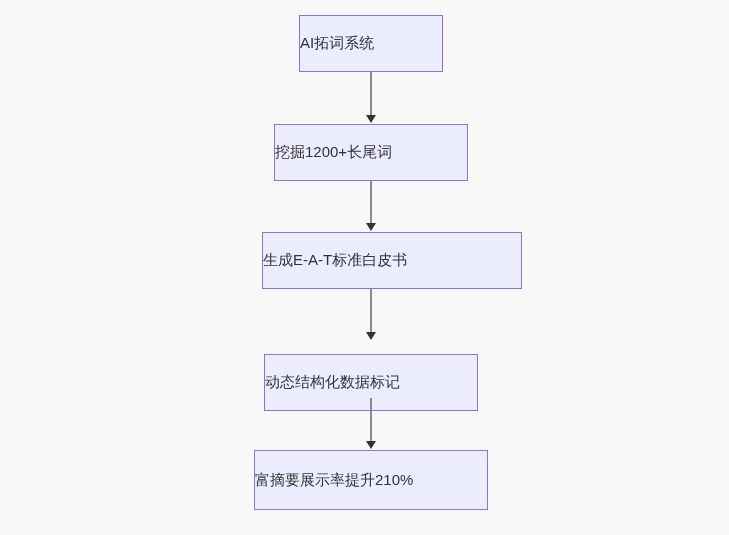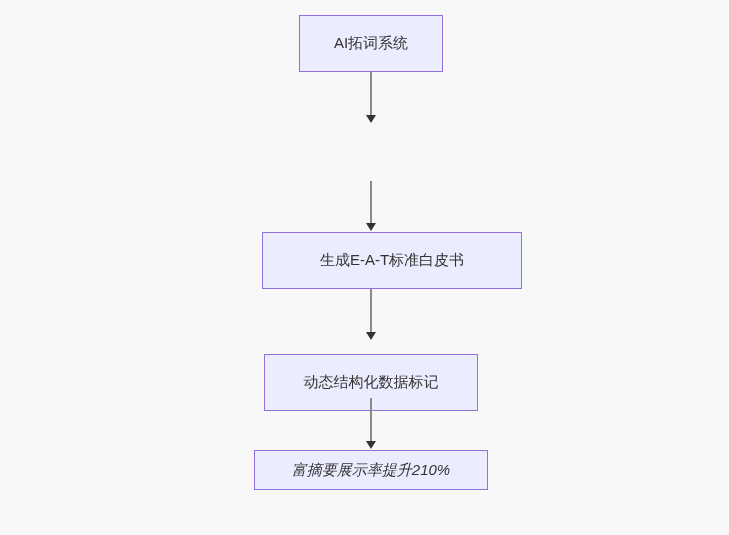--- a/index.html
+++ b/index.html
@@ -20,29 +20,28 @@
   }
   .node {
     position: absolute;
     box-sizing: border-box;
     background: #ECECFF;
     border: 1px solid #9370DB;
     color: #333333;
     font-size: 15px;
     display: flex;
     align-items: center;
-    justify-content: center;
     text-align: center;
     white-space: nowrap;
   }
   .n1 { left: 299px; top: 15px;  width: 144px; height: 57px; }
   .n2 { left: 274px; top: 124px; width: 194px; height: 57px; }
   .n3 { left: 262px; top: 232px; width: 260px; height: 57px; }
   .n4 { left: 264px; top: 354px; width: 214px; height: 57px; }
-  .n5 { left: 254px; top: 450px; width: 234px; height: 40px; font-style: italic; }
+  .n5 { left: 254px; top: 450px; width: 234px; height: 60px; }
 
   .edge-line {
     position: absolute;
     left: 370px;
     width: 2px;
     background: #8a8a8a;
   }
   .e1 { top: 72px;  height: 43px; }
   .e2 { top: 181px; height: 42px; }
   .e3 { top: 289px; height: 43px; }
@@ -67,20 +66,23 @@
 
 <div class="canvas">
 
   <div class="node n1">
     <span>AI拓词系统</span>
   </div>
 
   <div class="edge-line e1"></div>
   <div class="arrow-head h1"></div>
 
+  <div class="node n2">
+    <span>挖掘1200+长尾词</span>
+  </div>
 
   <div class="edge-line e2"></div>
   <div class="arrow-head h2"></div>
 
   <div class="node n3">
     <span>生成E-A-T标准白皮书</span>
   </div>
 
   <div class="edge-line e3"></div>
   <div class="arrow-head h3"></div>

